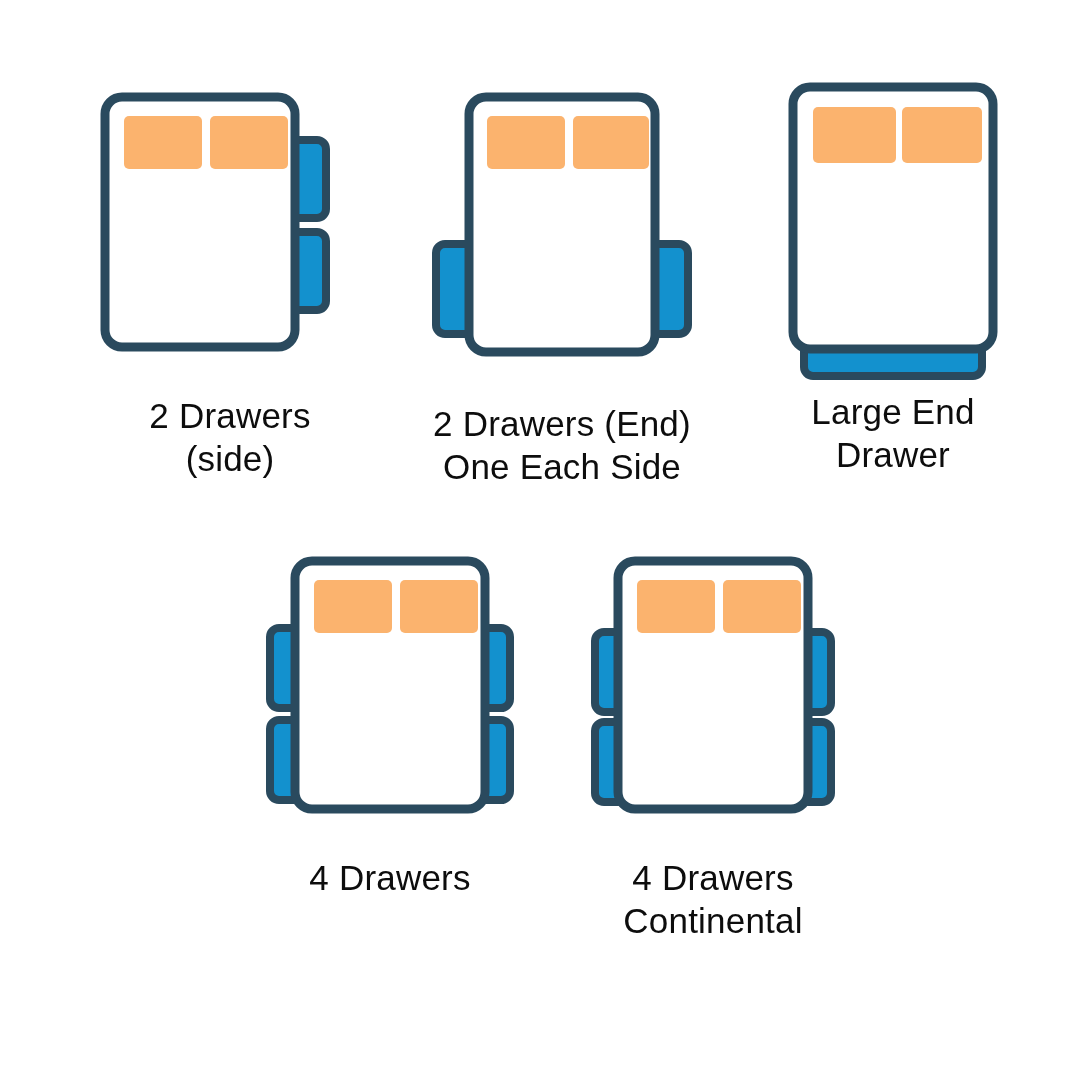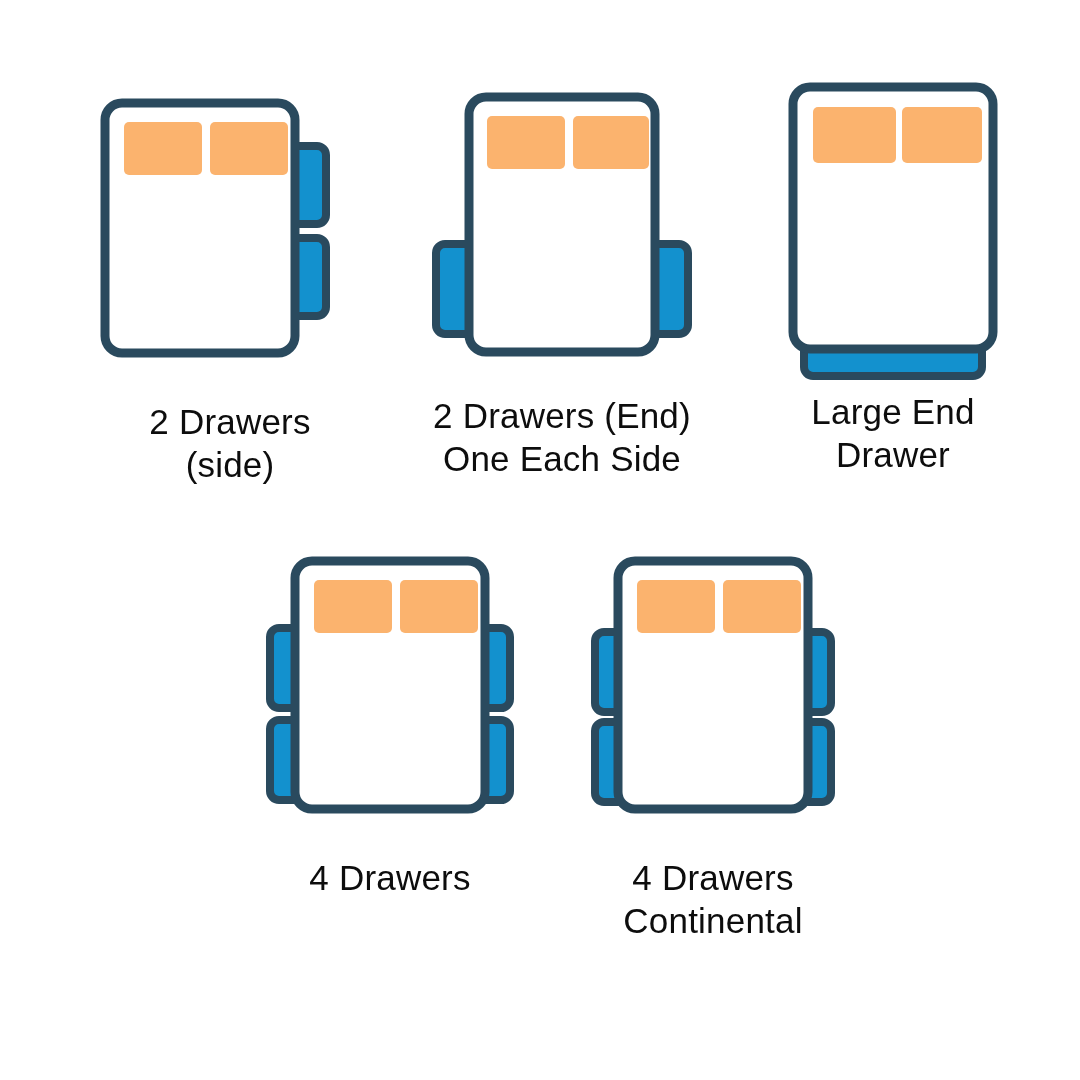--- a/index.html
+++ b/index.html
@@ -38,28 +38,28 @@
     color: #0d0d0d;
     font-family: "Liberation Sans", sans-serif;
     font-size: 35px;
     line-height: 1.24;
     font-weight: 400;
     letter-spacing: 0.2px;
     white-space: pre-line;
   }
 
   
-  #cell-0 { left: 60px;  top: 98px;  width: 340px; }
+  #cell-0 { left: 60px;  top: 92px;  width: 340px; }
   #cell-1 { left: 392px; top: 92px;  width: 340px; }
   #cell-2 { left: 728px; top: 82px;  width: 330px; }
   #cell-3 { left: 225px; top: 556px; width: 330px; }
   #cell-4 { left: 548px; top: 556px; width: 330px; }
 
   #cell-0 .bed-caption { margin-top: 22px; }
-  #cell-1 .bed-caption { margin-top: 22px; }
+  #cell-1 .bed-caption { margin-top: 30px; }
   #cell-2 .bed-caption { margin-top: 8px; }
   #cell-3 .bed-caption { margin-top: 40px; }
   #cell-4 .bed-caption { margin-top: 40px; }
 
   svg { display: block; overflow: visible; }
 </style>
 </head>
 <body>
 
 <div id="diagram-root">

